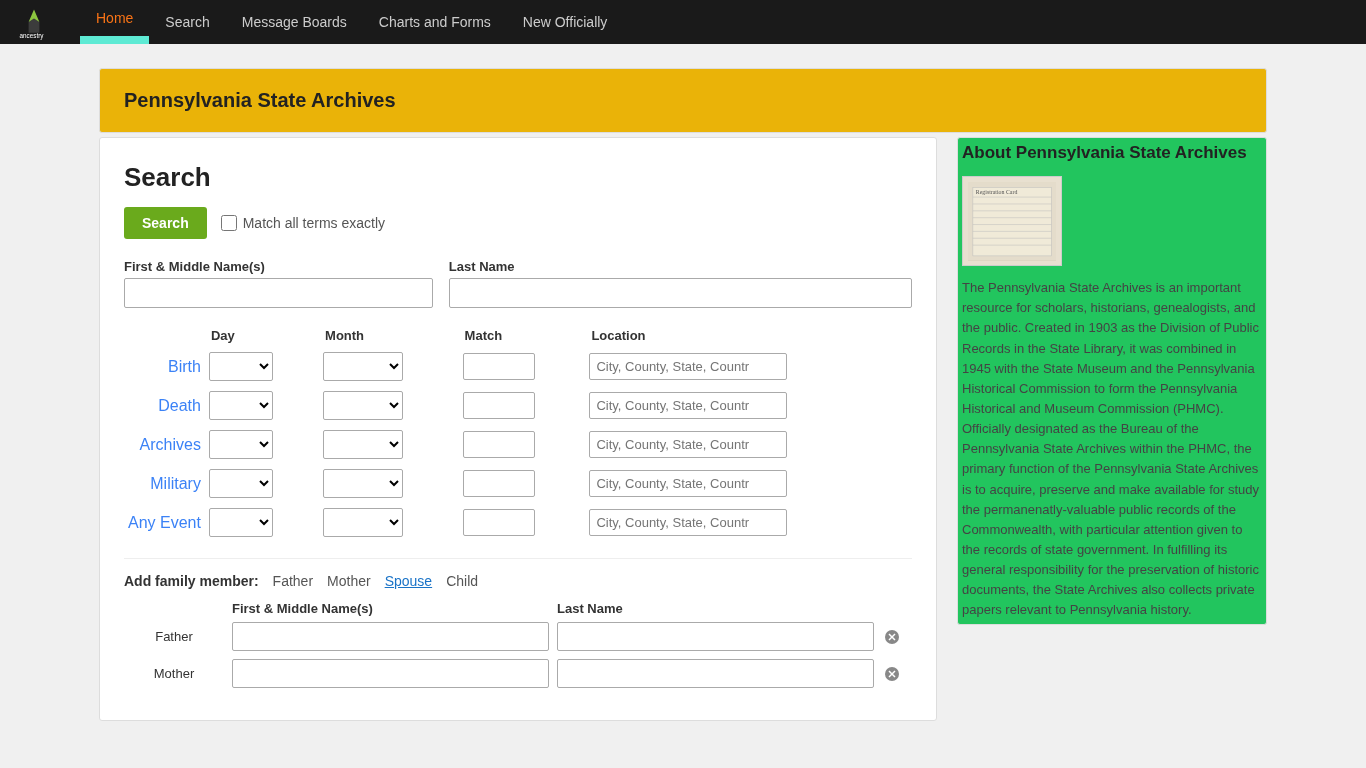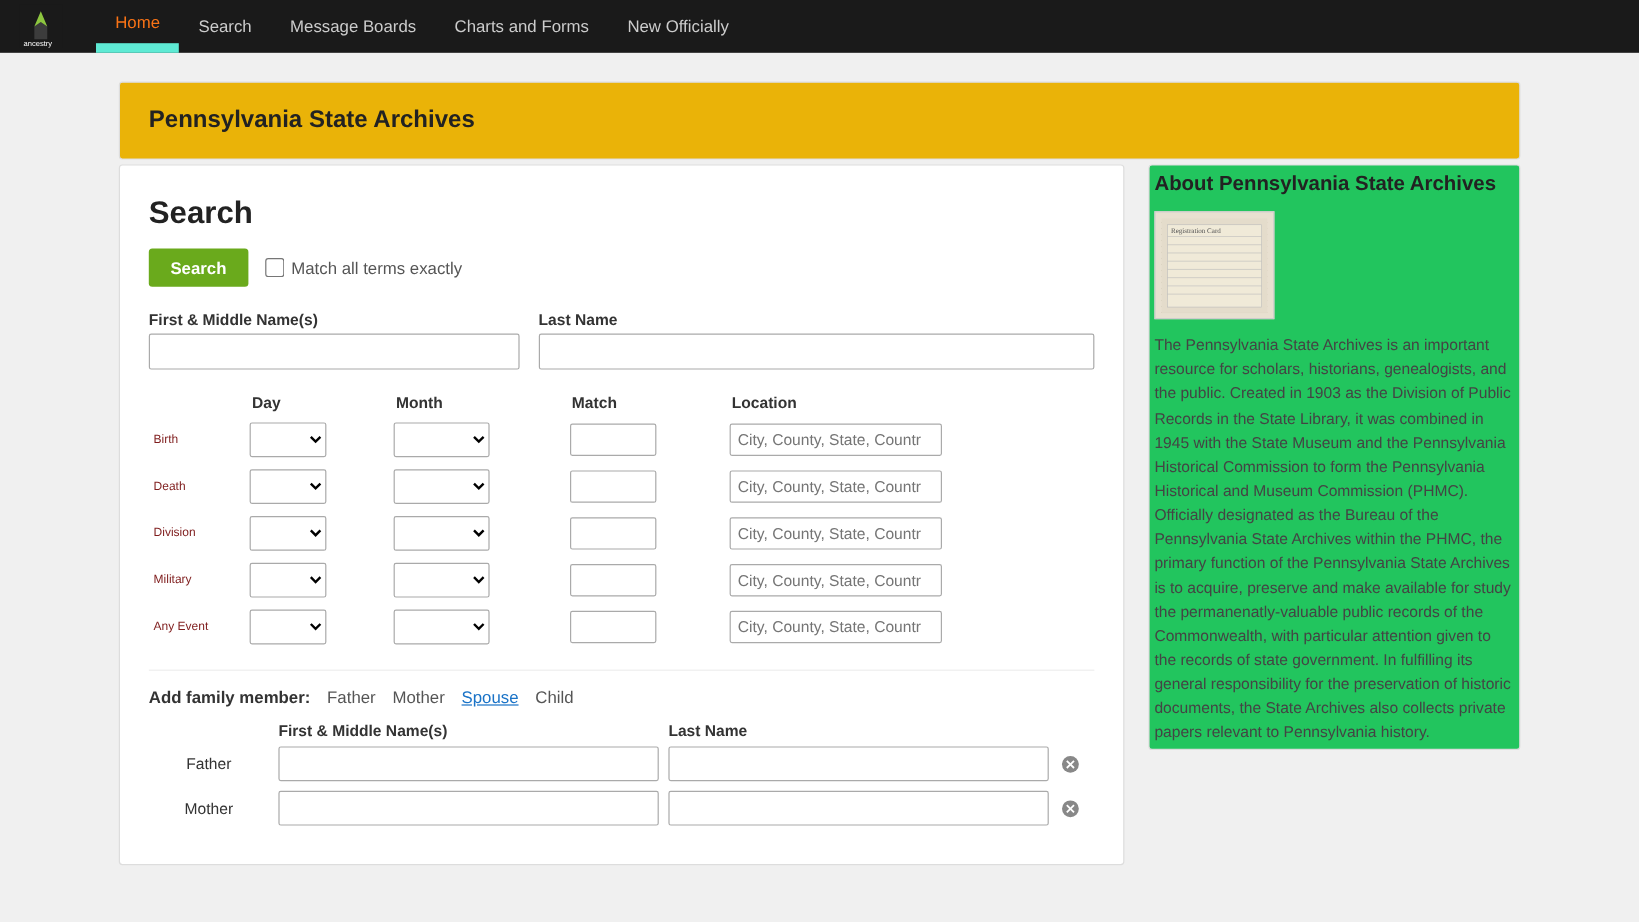--- a/index.html
+++ b/index.html
@@ -149,44 +149,45 @@
       font-weight: bold;
       color: #333;
       text-align: left;
       padding: 4px 6px;
     }
     .date-grid td {
       padding: 5px 4px;
       vertical-align: middle;
     }
     .row-label {
+      text-align: right;
       padding-right: 10px;
-      font-size: 10px;
-      color: #7f1d1d;
+      font-size: 16px;
+      color: #3b82f6;
       white-space: nowrap;
     }
     .date-grid select {
       border: 1px solid #aaa;
       border-radius: 2px;
       padding: 5px 4px;
       font-size: 13px;
       background: #fff;
       cursor: pointer;
     }
     .day-select { width: 64px; }
     .month-select { width: 80px; }
     .year-input {
       width: 72px;
       border: 1px solid #aaa;
       border-radius: 2px;
       padding: 5px 6px;
       font-size: 13px;
     }
     .location-input {
-      width: 177px;
+      width: 198px;
       border: 1px solid #aaa;
       border-radius: 2px;
       padding: 5px 6px;
       font-size: 13px;
       color: #999;
     }
     .dash-cell {
       text-align: center;
       font-size: 16px;
       color: #555;
@@ -393,21 +394,21 @@
               <td><input type="text" class="location-input" placeholder="City, County, State, Countr" style=""></td>
             </tr>
             <tr>
               <td class="row-label">Death</td>
               <td><select class="day-select"><option value=""></option><option value="1">1</option><option value="2">2</option><option value="3">3</option><option value="4">4</option><option value="5">5</option><option value="6">6</option><option value="7">7</option><option value="8">8</option><option value="9">9</option><option value="10">10</option><option value="11">11</option><option value="12">12</option><option value="13">13</option><option value="14">14</option><option value="15">15</option><option value="16">16</option><option value="17">17</option><option value="18">18</option><option value="19">19</option><option value="20">20</option><option value="21">21</option><option value="22">22</option><option value="23">23</option><option value="24">24</option><option value="25">25</option><option value="26">26</option><option value="27">27</option><option value="28">28</option><option value="29">29</option><option value="30">30</option><option value="31">31</option></select></td>
               <td><select class="month-select"><option value=""></option><option value="Jan">Jan</option><option value="Feb">Feb</option><option value="Mar">Mar</option><option value="Apr">Apr</option><option value="May">May</option><option value="Jun">Jun</option><option value="Jul">Jul</option><option value="Aug">Aug</option><option value="Sep">Sep</option><option value="Oct">Oct</option><option value="Nov">Nov</option><option value="Dec">Dec</option></select></td>
               <td><input type="text" class="year-input" style=""></td>
               <td><input type="text" class="location-input" placeholder="City, County, State, Countr" style=""></td>
             </tr>
             <tr>
-              <td class="row-label">Division</td>
+              <td class="row-label">Archives</td>
               <td><select class="day-select"><option value=""></option><option value="1">1</option><option value="2">2</option><option value="3">3</option><option value="4">4</option><option value="5">5</option><option value="6">6</option><option value="7">7</option><option value="8">8</option><option value="9">9</option><option value="10">10</option><option value="11">11</option><option value="12">12</option><option value="13">13</option><option value="14">14</option><option value="15">15</option><option value="16">16</option><option value="17">17</option><option value="18">18</option><option value="19">19</option><option value="20">20</option><option value="21">21</option><option value="22">22</option><option value="23">23</option><option value="24">24</option><option value="25">25</option><option value="26">26</option><option value="27">27</option><option value="28">28</option><option value="29">29</option><option value="30">30</option><option value="31">31</option></select></td>
               <td><select class="month-select"><option value=""></option><option value="Jan">Jan</option><option value="Feb">Feb</option><option value="Mar">Mar</option><option value="Apr">Apr</option><option value="May">May</option><option value="Jun">Jun</option><option value="Jul">Jul</option><option value="Aug">Aug</option><option value="Sep">Sep</option><option value="Oct">Oct</option><option value="Nov">Nov</option><option value="Dec">Dec</option></select></td>
               <td><input type="text" class="year-input" style=""></td>
               <td><input type="text" class="location-input" placeholder="City, County, State, Countr" style=""></td>
             </tr>
             <tr>
               <td class="row-label">Military</td>
               <td><select class="day-select"><option value=""></option><option value="1">1</option><option value="2">2</option><option value="3">3</option><option value="4">4</option><option value="5">5</option><option value="6">6</option><option value="7">7</option><option value="8">8</option><option value="9">9</option><option value="10">10</option><option value="11">11</option><option value="12">12</option><option value="13">13</option><option value="14">14</option><option value="15">15</option><option value="16">16</option><option value="17">17</option><option value="18">18</option><option value="19">19</option><option value="20">20</option><option value="21">21</option><option value="22">22</option><option value="23">23</option><option value="24">24</option><option value="25">25</option><option value="26">26</option><option value="27">27</option><option value="28">28</option><option value="29">29</option><option value="30">30</option><option value="31">31</option></select></td>
               <td><select class="month-select"><option value=""></option><option value="Jan">Jan</option><option value="Feb">Feb</option><option value="Mar">Mar</option><option value="Apr">Apr</option><option value="May">May</option><option value="Jun">Jun</option><option value="Jul">Jul</option><option value="Aug">Aug</option><option value="Sep">Sep</option><option value="Oct">Oct</option><option value="Nov">Nov</option><option value="Dec">Dec</option></select></td>
               <td><input type="text" class="year-input" style=""></td>

